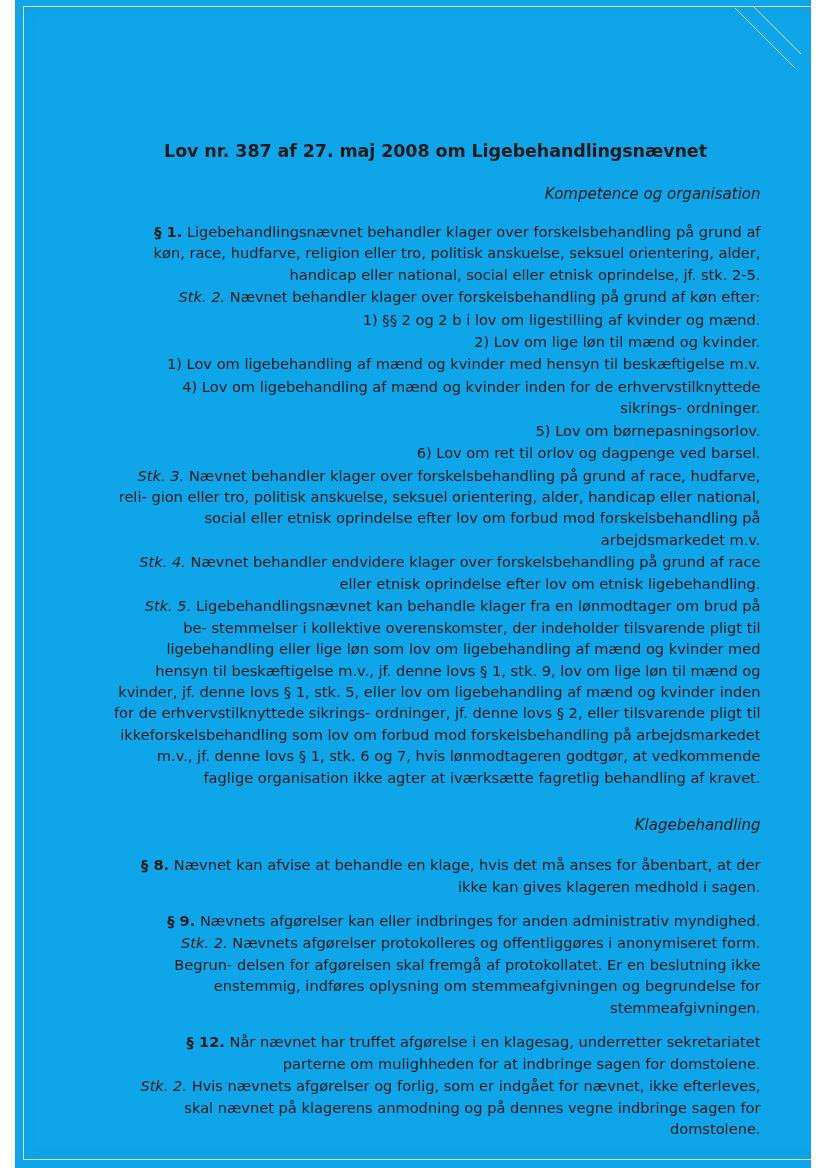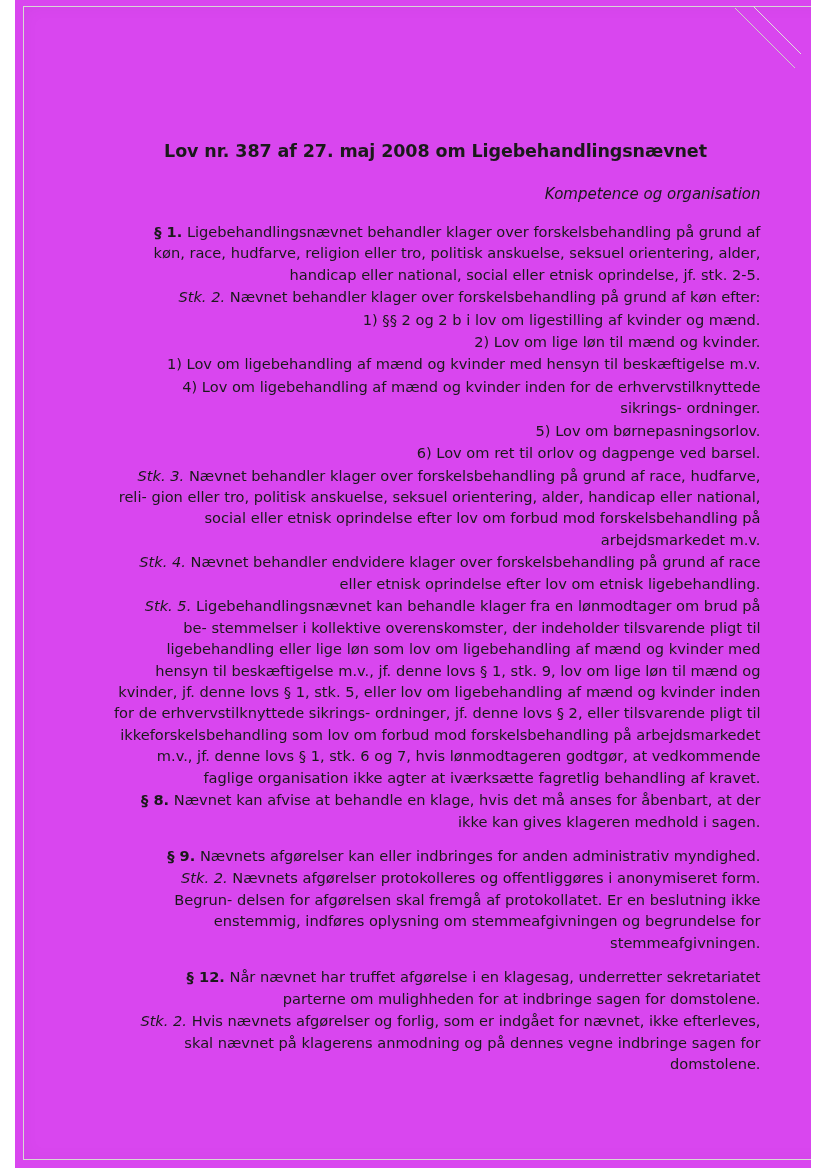--- a/index.html
+++ b/index.html
@@ -9,21 +9,21 @@
   }
   body {
     font-family: "DejaVu Sans", sans-serif;
     color: #1a1a1a;
   }
   .page {
     position: relative;
     width: 796px;
     height: 1168px;
     margin: 0 auto;
-    background: #d946ef;
+    background: #0ea5e9;
     overflow: hidden;
   }
   
   .scan-edge {
     position: absolute;
     left: 8px;
     top: 6px;
     width: 806px;
     height: 1152px;
     border: 1px solid #d8d8d4;
@@ -142,20 +142,21 @@
       <p class="para indent">
         <span class="stk">Stk. 4.</span><span> Nævnet behandler endvidere klager over forskelsbehandling på grund af race eller etnisk oprindelse efter lov om etnisk ligebehandling.</span>
       </p>
 
       <p class="para indent">
         <span class="stk">Stk. 5.</span><span> Ligebehandlingsnævnet kan behandle klager fra en lønmodtager om brud på be- stemmelser i kollektive overenskomster, der indeholder tilsvarende pligt til ligebehandling eller lige løn som lov om ligebehandling af mænd og kvinder med hensyn til beskæftigelse m.v., jf. denne lovs § 1, stk. 9, lov om lige løn til mænd og kvinder, jf. denne lovs § 1, stk. 5, eller lov om ligebehandling af mænd og kvinder inden for de erhvervstilknyttede sikrings- ordninger, jf. denne lovs § 2, eller tilsvarende pligt til ikkeforskelsbehandling som lov om forbud mod forskelsbehandling på arbejdsmarkedet m.v., jf. denne lovs § 1, stk. 6 og 7, hvis lønmodtageren godtgør, at vedkommende faglige organisation ikke agter at iværksætte fagretlig behandling af kravet.</span>
       </p>
     </div>
 
     <div>
+      <div class="section-heading spaced">Klagebehandling</div>
 
       <p class="para indent">
         <span class="lead">§ 8.</span><span> Nævnet kan afvise at behandle en klage, hvis det må anses for åbenbart, at der ikke kan gives klageren medhold i sagen.</span>
       </p>
 
       <p class="para indent gap">
         <span class="lead">§ 9.</span><span> Nævnets afgørelser kan eller indbringes for anden administrativ myndighed.</span>
       </p>
 
       <p class="para indent">

